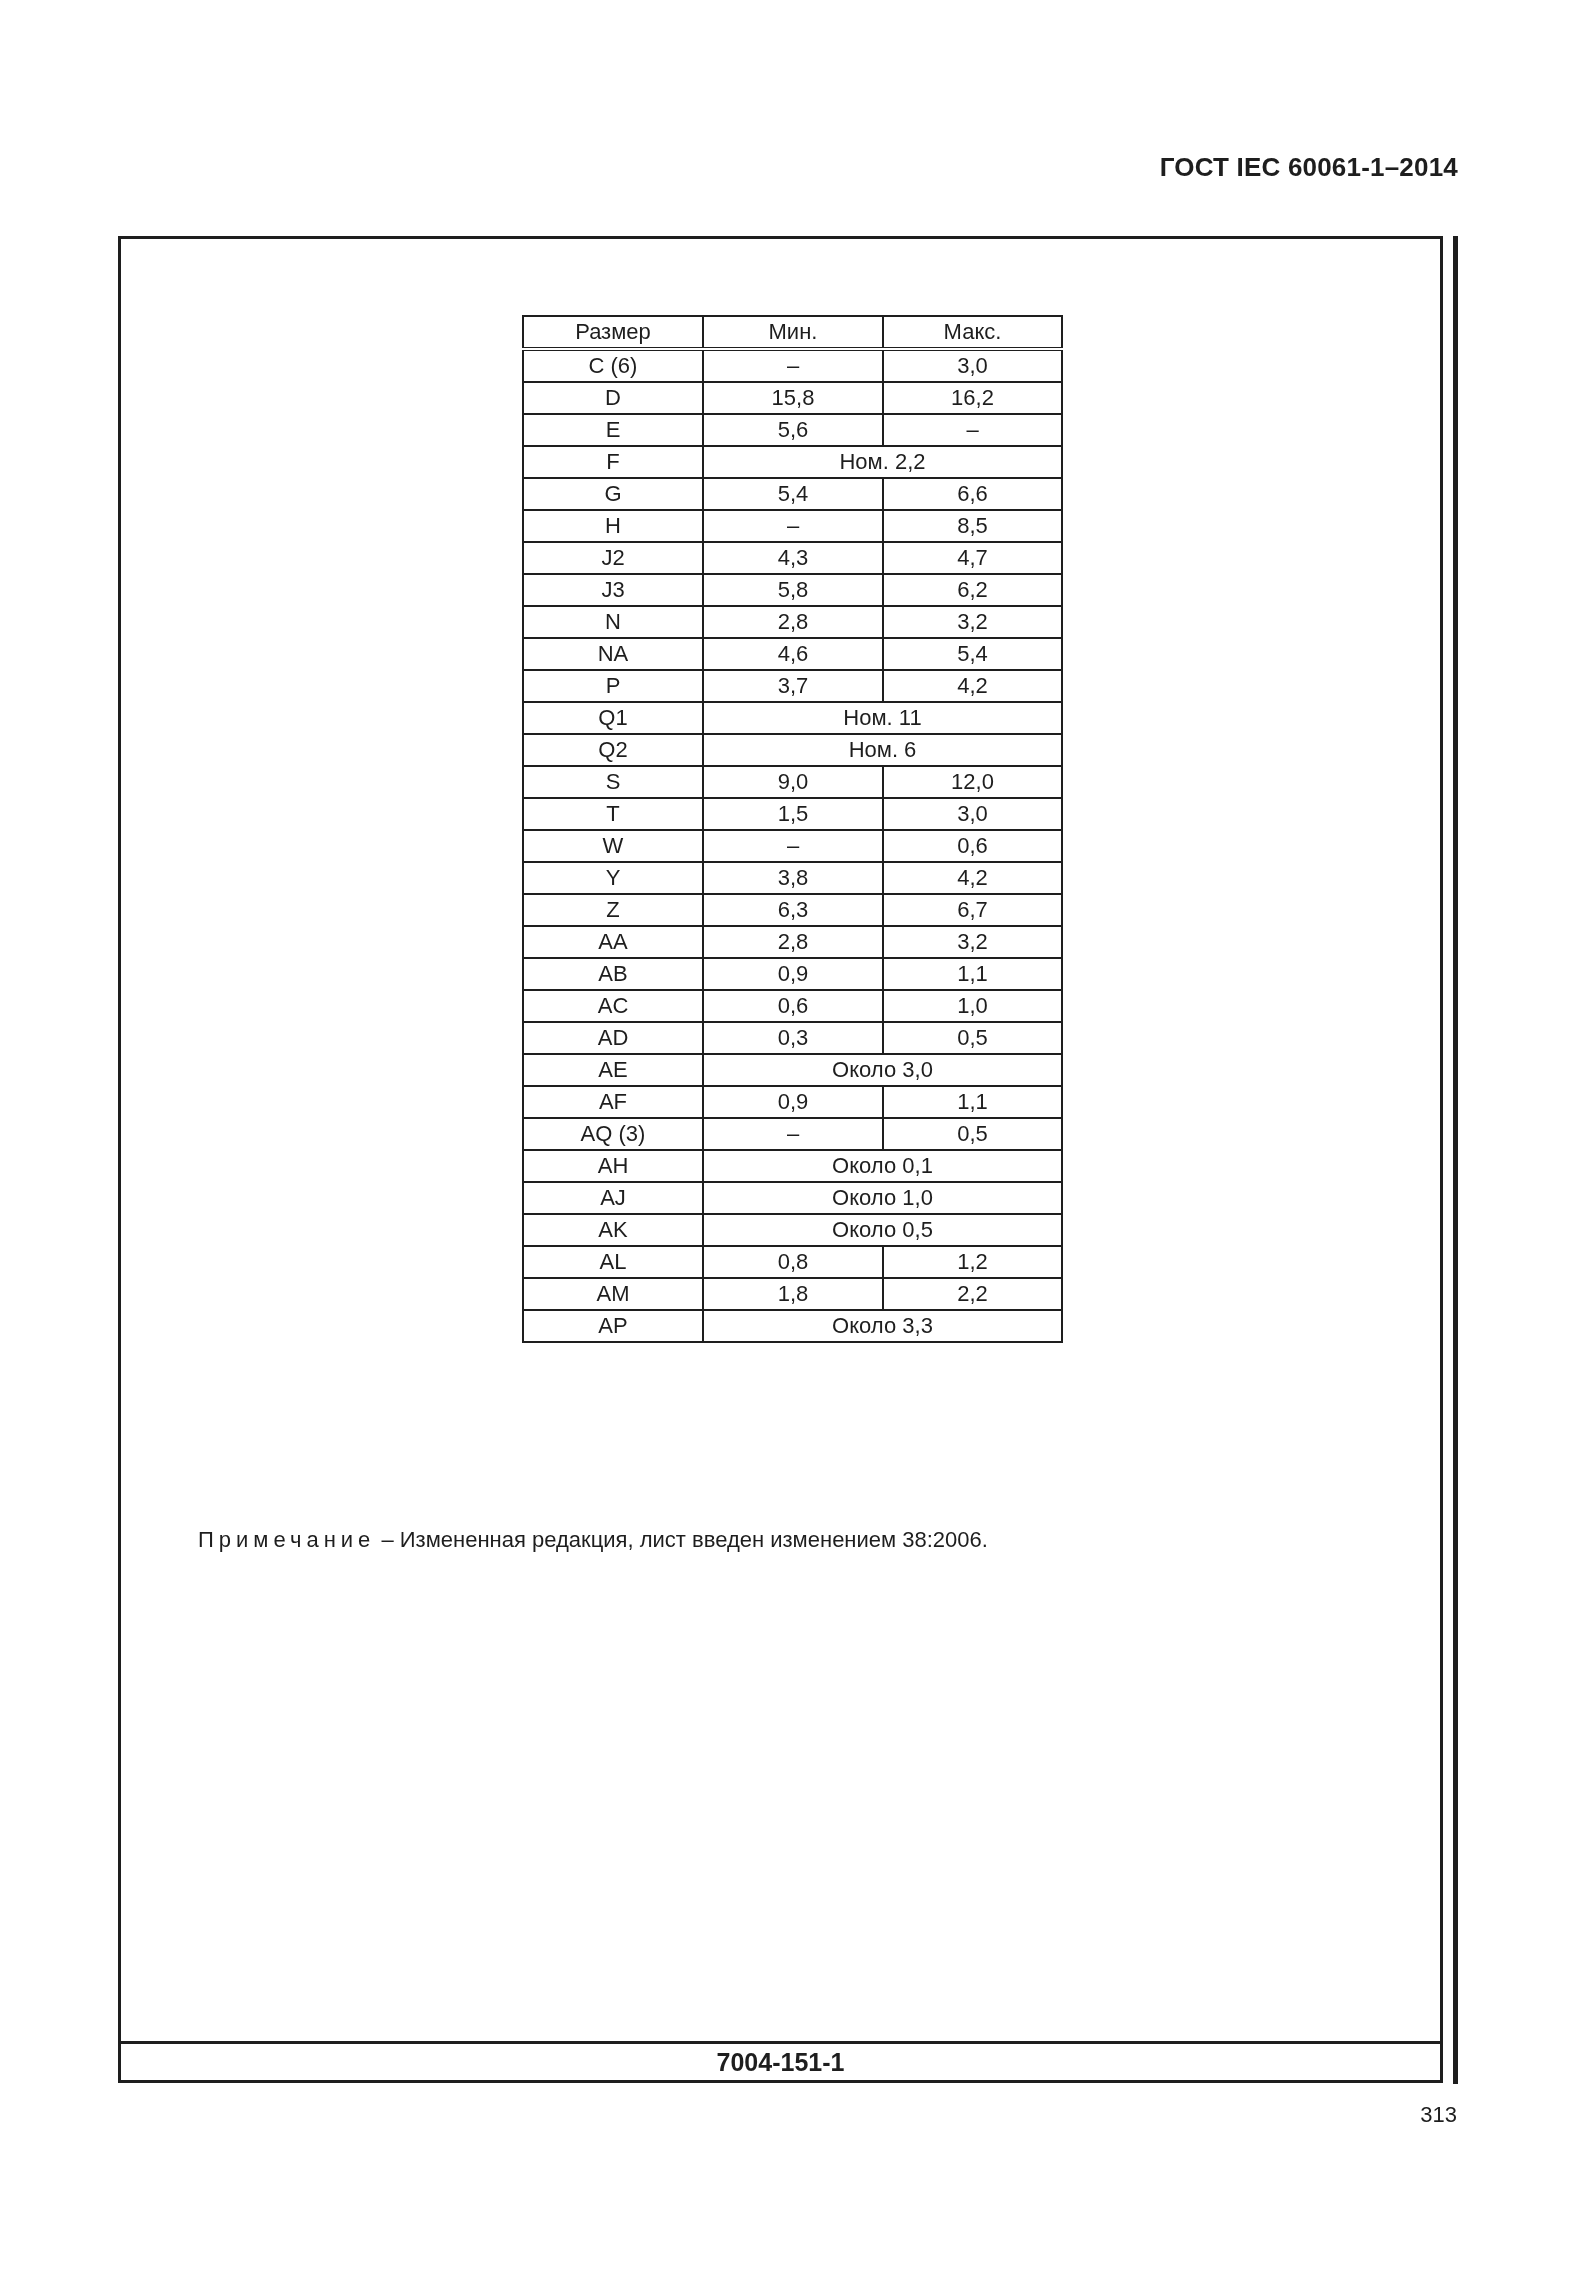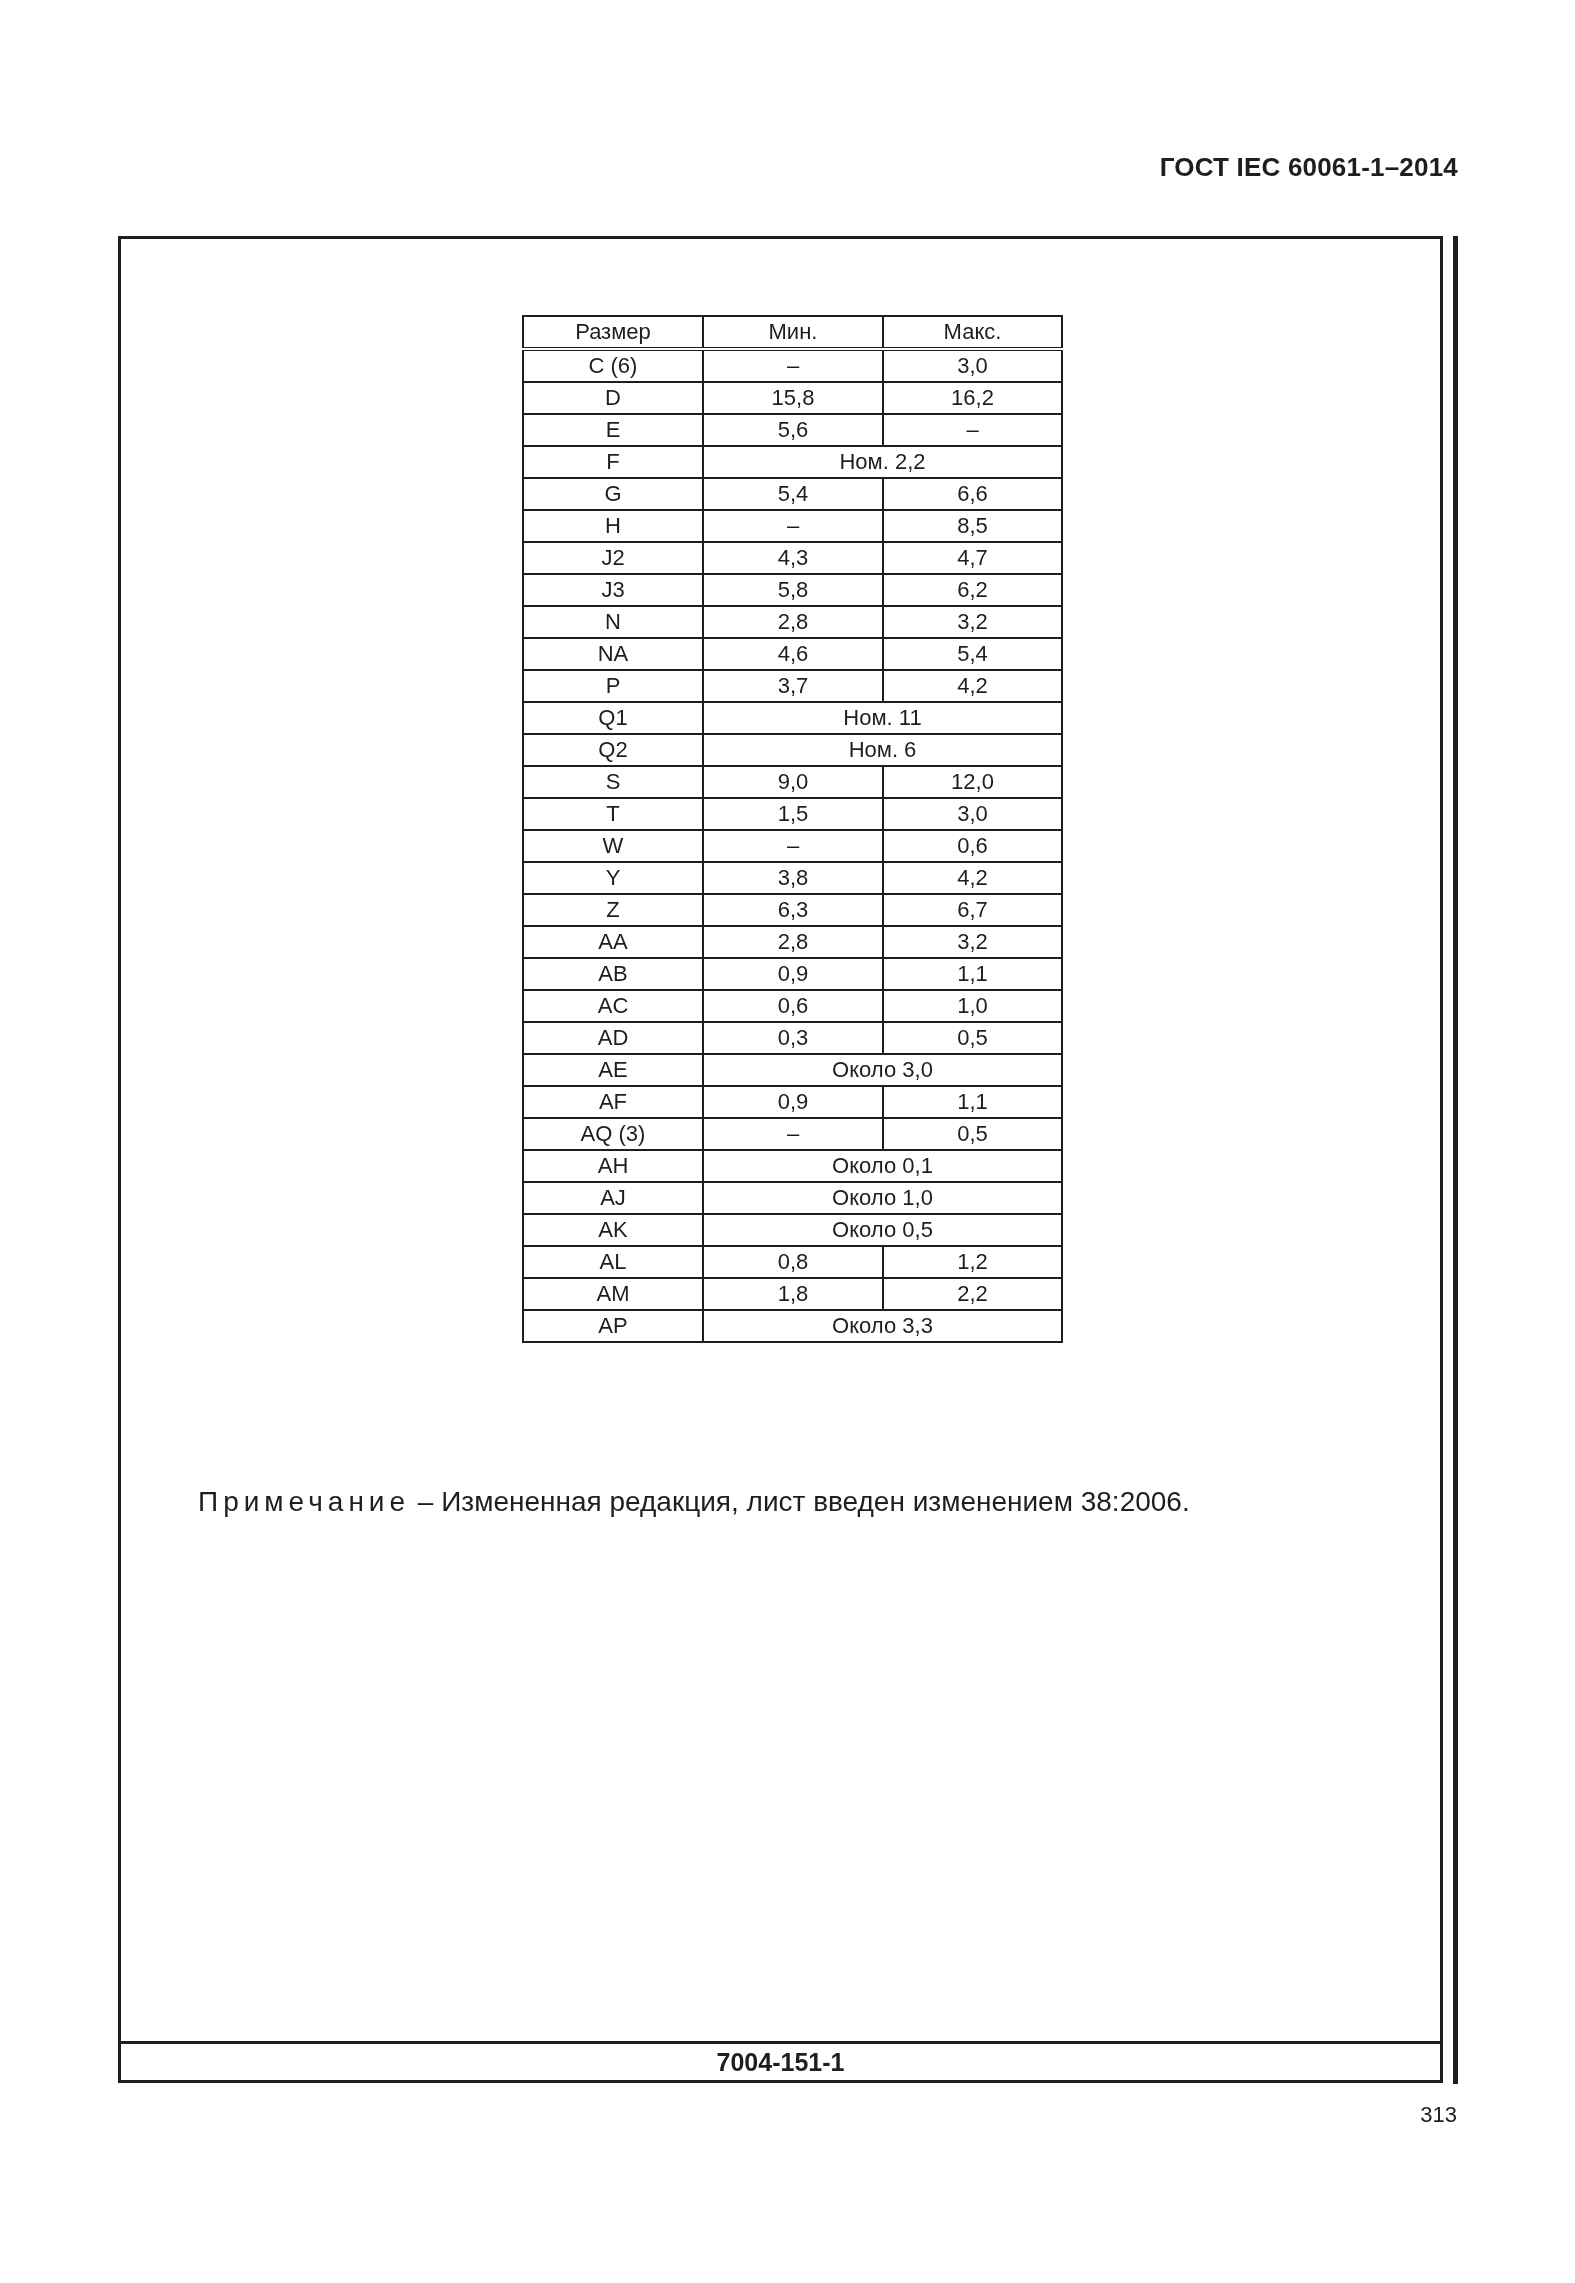--- a/index.html
+++ b/index.html
@@ -37,21 +37,21 @@
   }
   .dim-table td, .dim-table th {
     border: 2px solid #1e1e1e; height: 30px; padding: 0;
     text-align: center; font-size: 22px; font-weight: normal; line-height: 30px;
   }
   .dim-table th { border-bottom: 4px double #1e1e1e; }
   .dim-table col.c1 { width: 180px; }
   .dim-table col.c2 { width: 180px; }
   .dim-table col.c3 { width: 179px; }
   .note {
-    position: absolute; left: 77px; top: 1247px; font-size: 28px; white-space: nowrap;
+    position: absolute; left: 77px; top: 1288px; font-size: 22px; white-space: nowrap;
   }
   .note .spaced { letter-spacing: 5px; }
   .footer-row {
     position: absolute; left: 0; right: 0; bottom: 0; height: 36px;
     border-top: 3px solid #1e1e1e; display: flex; align-items: center; justify-content: center;
     font-size: 25px; font-weight: bold;
   }
   .page-number {
     position: absolute; right: 118px; top: 2102px; font-size: 22px;
   }

